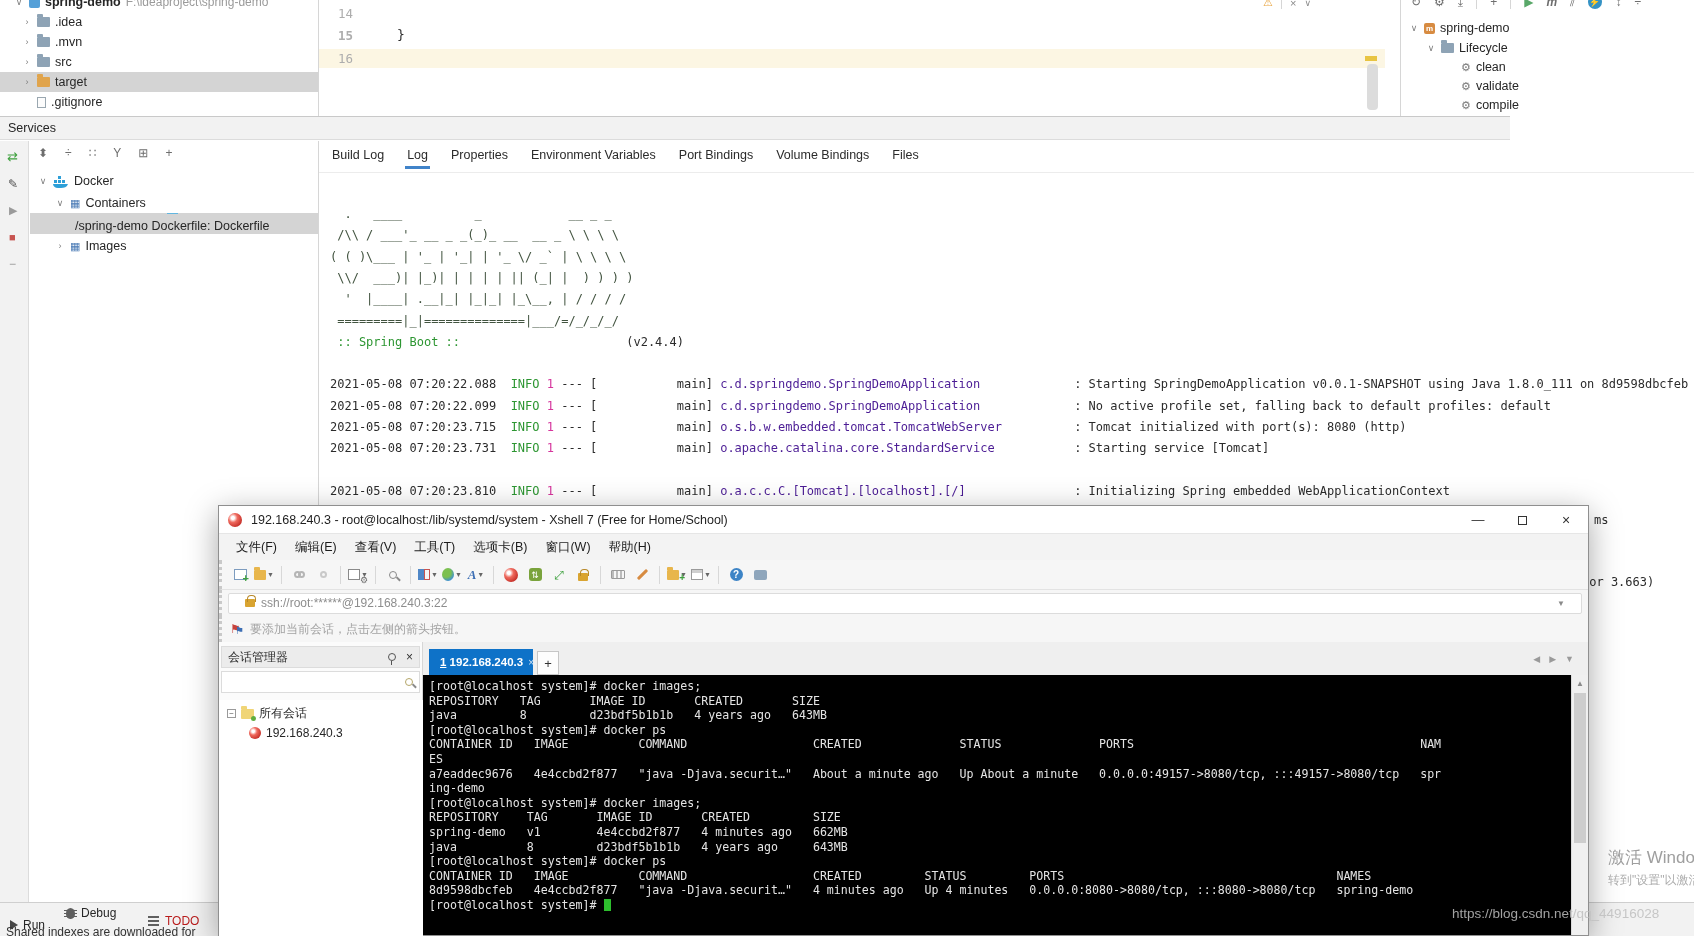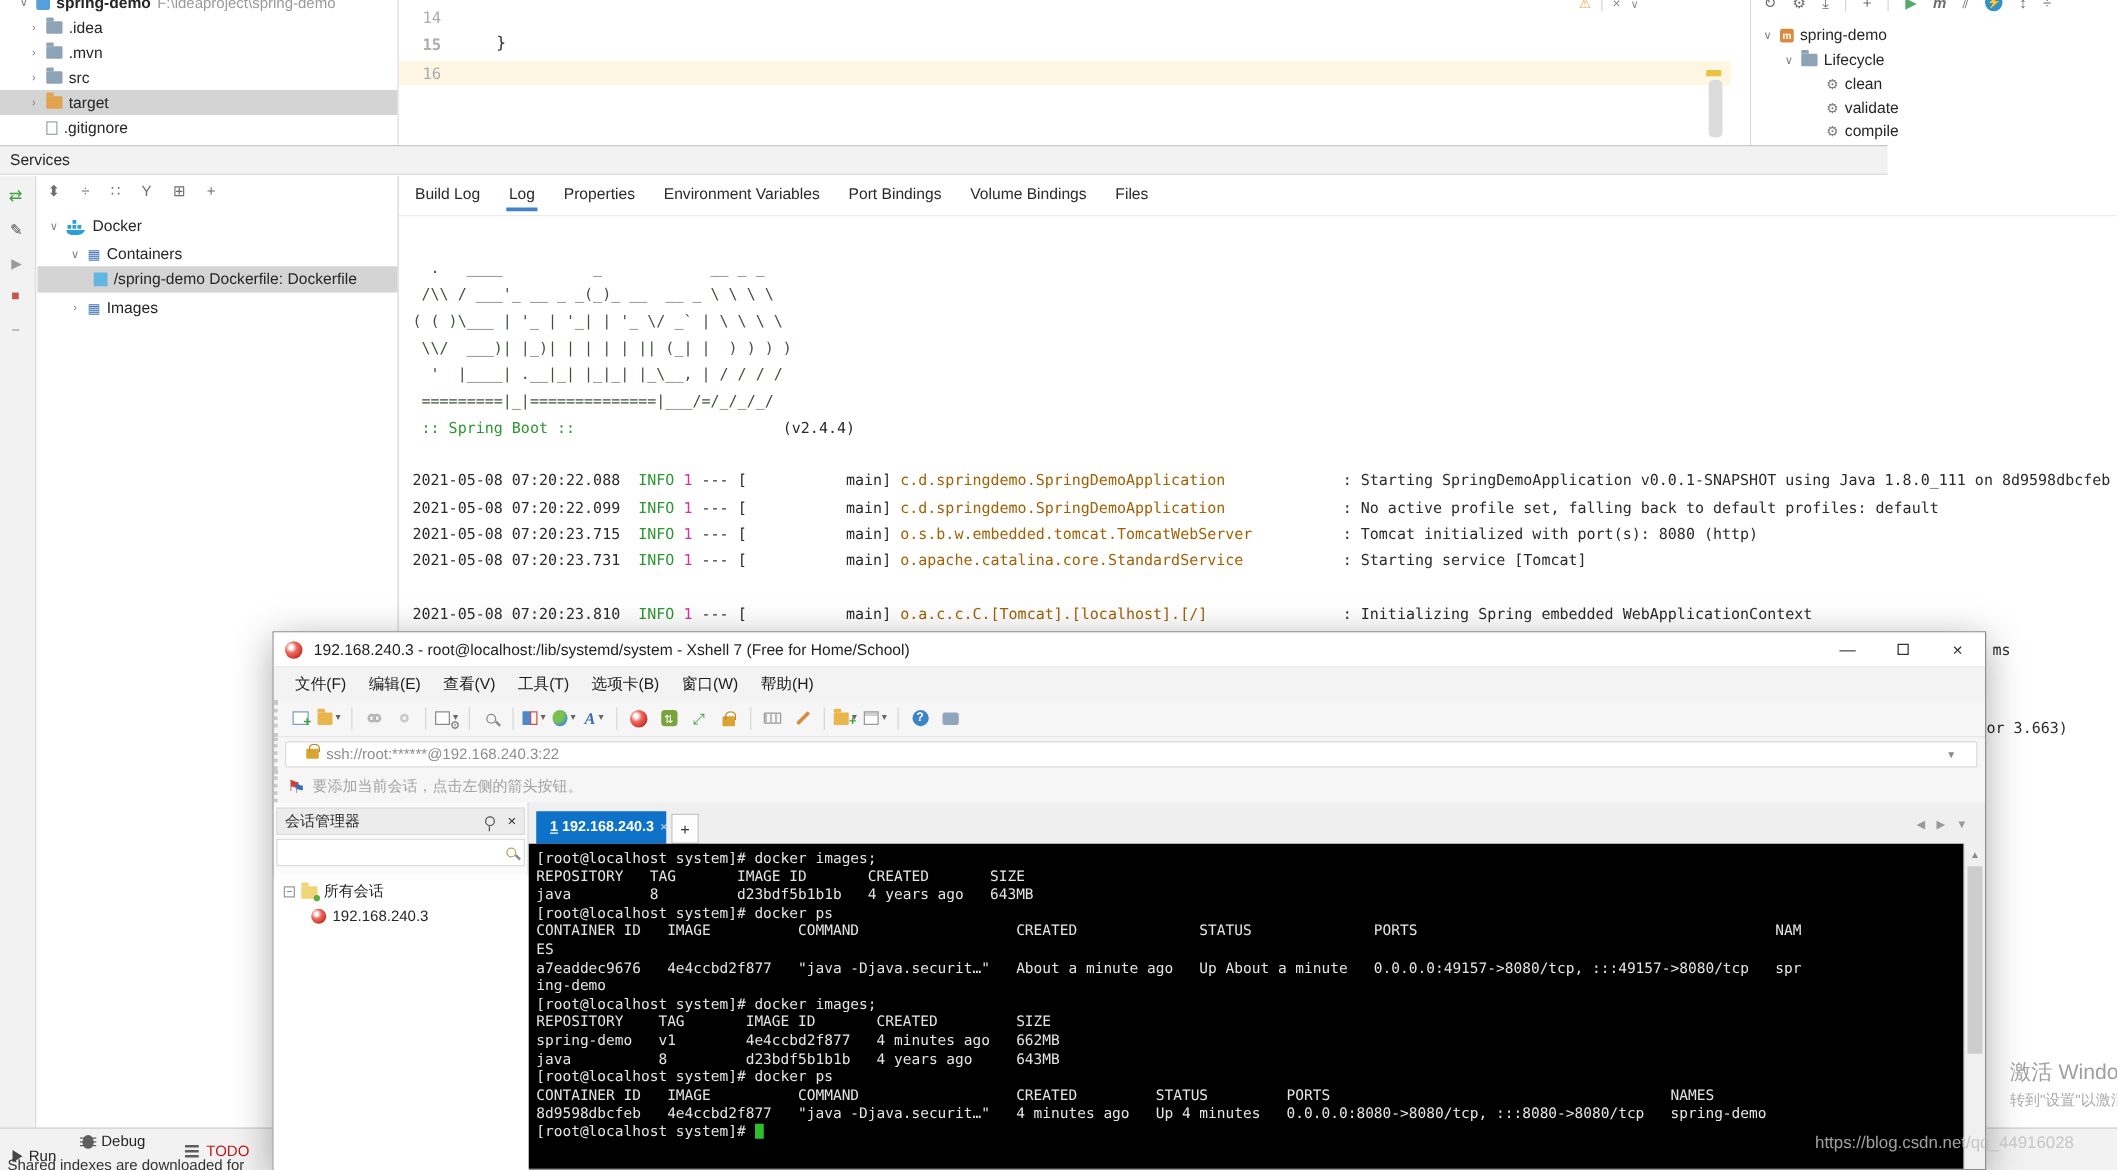--- a/index.html
+++ b/index.html
@@ -25,21 +25,21 @@
   .gear { color:#7a7a7a; font-size:11px; }
   .grid-ic { color:#4a7ab5; font-size:11px; }
   .gutter-num { position:absolute; color:#adadad; font-size:12.5px; font-family:"DejaVu Sans Mono",monospace; width:30px; text-align:right; }
 
   
   .console-line { position:absolute; left:330px; white-space:pre; font-family:"DejaVu Sans Mono",monospace;
     font-size:12px; color:#2b2b2b; }
   .lg-banner { color:#41533f; }
   .lg-green { color:#2d9632; }
   .lg-pink { color:#d6359c; }
-  .lg-teal { color:#a16207;margin-top:32px; }
+  .lg-teal { color:#4c1d95;margin-top:32px; }
 
   .svc-tab { font-size:12.5px; color:#2b2b2b; padding:5px 2px 7px 2px; position:relative; white-space:nowrap; }
   .svc-tab.active::after { content:""; position:absolute; left:0; right:0; bottom:0; height:3px; background:#4083c9; }
 
   
   #xshell { position:absolute; left:218px; top:505px; width:1371px; height:431px;
     background:#f3f3f3; border:1px solid #8f8f8f; box-shadow:0 8px 30px rgba(0,0,0,.35); z-index:10; }
   .xs-ball { display:inline-block; width:14px; height:14px; border-radius:50%;
     background:radial-gradient(circle at 35% 35%, #fff 0 12%, #ef6a5e 35%, #c62f28 75%); }
   .xs-menu-item { font-size:12.5px; color:#1c1c1c; padding:3px 9px; }
@@ -200,21 +200,21 @@
           <path d="M0 9h15c-1 3-4 4-7 4H5c-3 0-5-2-5-4z" fill="#2d9fd8"></path>
         </svg>
       <span>Docker</span>
     </div>
     <div class="tree-row" style="top:52px;left:55px;">
       <span class="chev">∨</span>
       <span class="grid-ic">▦</span>
       <span>Containers</span>
     </div>
     <div class="abs tree-sel" style="left:30px;top:72px;width:288px;height:21px;">
-      <div class="tree-row" style="top:0;left:45px;">
+      <div class="tree-row" style="top:0;left:45px;flex-direction:column;">
         <span style="width:11px;height:11px;background:#62b6e0;display:inline-block;"></span>
         <span>/spring-demo Dockerfile: Dockerfile</span>
       </div>
     </div>
     <div class="tree-row" style="top:95px;left:55px;">
       <span class="chev">›</span>
       <span class="grid-ic">▦</span>
       <span>Images</span>
     </div>
     <div class="abs vline" style="left:318px;top:0;height:761px;"></div>

